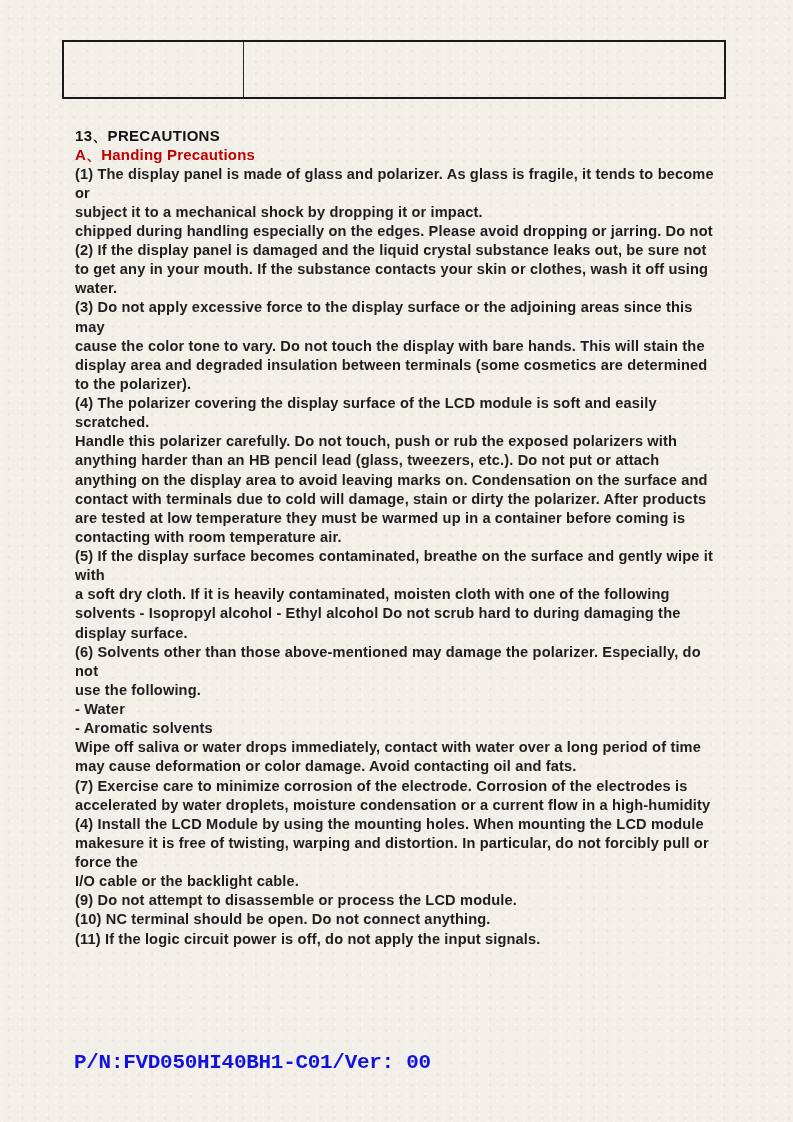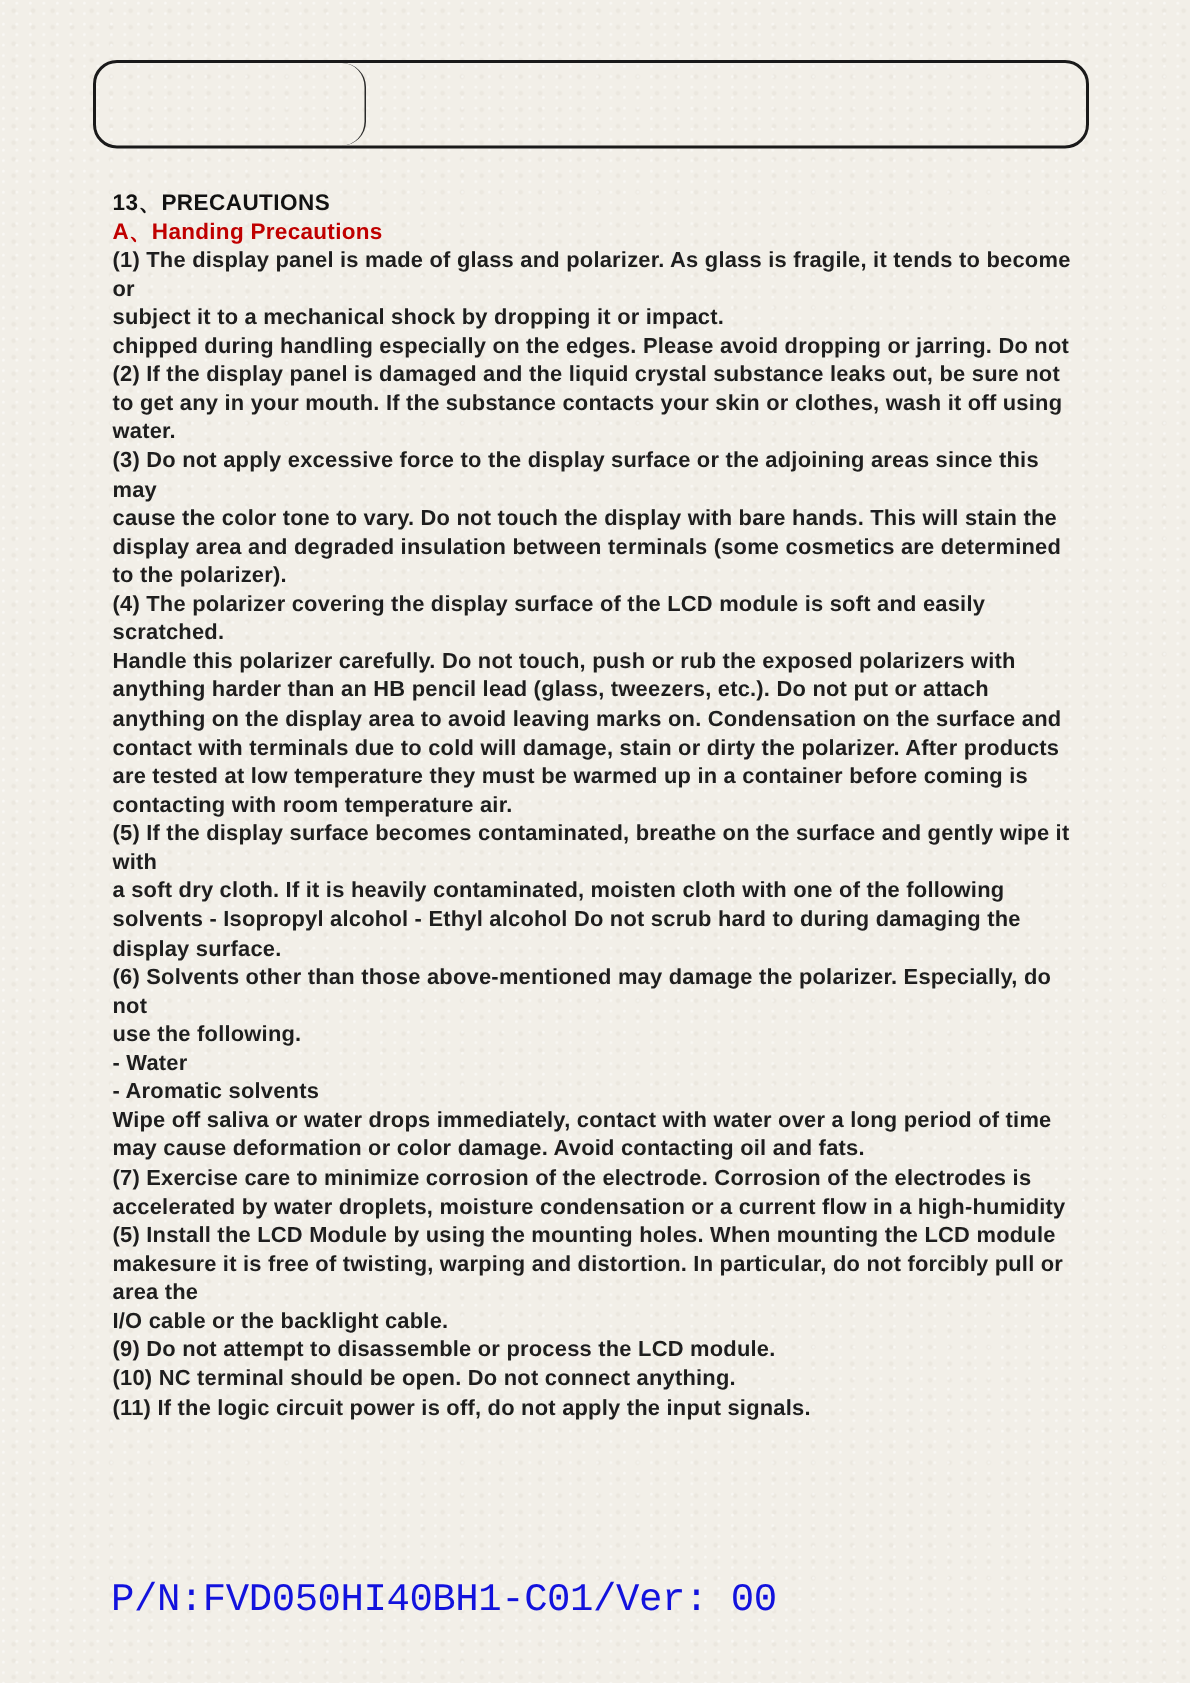--- a/index.html
+++ b/index.html
@@ -2,21 +2,21 @@
 <html style="--paper: #f2efe8; --text: #1e1e1e; --subsection_red: #c00000; --footer_blue: #1212dd; --table_border: #1a1a1a;"><head>
 <meta charset="utf-8">
 <style>
   :root {
     --paper: #f2efe8;
     --text: #1e1e1e;
     --subsection_red: #c00000;
     --footer_blue: #1212dd;
     --table_border: #1a1a1a;
   }
-  * { margin: 0; padding: 0; box-sizing: border-box; border-radius: 16px; }
+  * { margin: 0; padding: 0; box-sizing: border-box; }
   html, body {
     width: 793px;
     height: 1122px;
   }
   body {
     font-family: "Liberation Sans", sans-serif;
     background:
       radial-gradient(circle at 25% 30%, rgba(255,255,255,0.55) 0.5px, transparent 1.3px) 0 0/9px 7px,
       radial-gradient(circle at 70% 65%, rgba(140,125,100,0.07) 1px, transparent 2px) 0 0/13px 11px,
       var(--paper);
@@ -76,22 +76,22 @@
     letter-spacing: 0.15px;
     white-space: nowrap;
     color: var(--text);
     font-weight: bold;
   }
   .footer {
     position: absolute;
     left: 74px;
     top: 1051px;
     font-family: "Liberation Mono", monospace;
-    font-weight: normal;
-    font-size: 26px;
+    font-weight: bold;
+    font-size: 21px;
     letter-spacing: -0.3px;
     color: var(--footer_blue);
     white-space: nowrap;
   }
 </style>
 </head>
 <body>
 
 <div class="page">
 
@@ -131,23 +131,23 @@
         <div class="line">display surface.</div>
         <div class="line">(6) Solvents other than those above-mentioned may damage the polarizer. Especially, do</div>
         <div class="line">not</div>
         <div class="line">use the following.</div>
         <div class="line">- Water</div>
         <div class="line">- Aromatic solvents</div>
         <div class="line">Wipe off saliva or water drops immediately, contact with water over a long period of time</div>
         <div class="line">may cause deformation or color damage. Avoid contacting oil and fats.</div>
         <div class="line">(7) Exercise care to minimize corrosion of the electrode. Corrosion of the electrodes is</div>
         <div class="line">accelerated by water droplets, moisture condensation or a current flow in a high-humidity</div>
-        <div class="line">(5) Install the LCD Module by using the mounting holes. When mounting the LCD module</div>
+        <div class="line">(4) Install the LCD Module by using the mounting holes. When mounting the LCD module</div>
         <div class="line">makesure it is free of twisting, warping and distortion. In particular, do not forcibly pull or</div>
-        <div class="line">area the</div>
+        <div class="line">force the</div>
         <div class="line">I/O cable or the backlight cable.</div>
         <div class="line">(9) Do not attempt to disassemble or process the LCD module.</div>
         <div class="line">(10) NC terminal should be open. Do not connect anything.</div>
         <div class="line">(11) If the logic circuit power is off, do not apply the input signals.</div>
       </div>
   </div>
 
   <div class="footer">P/N:FVD050HI40BH1-C01/Ver: 00</div>
 
 </div>

